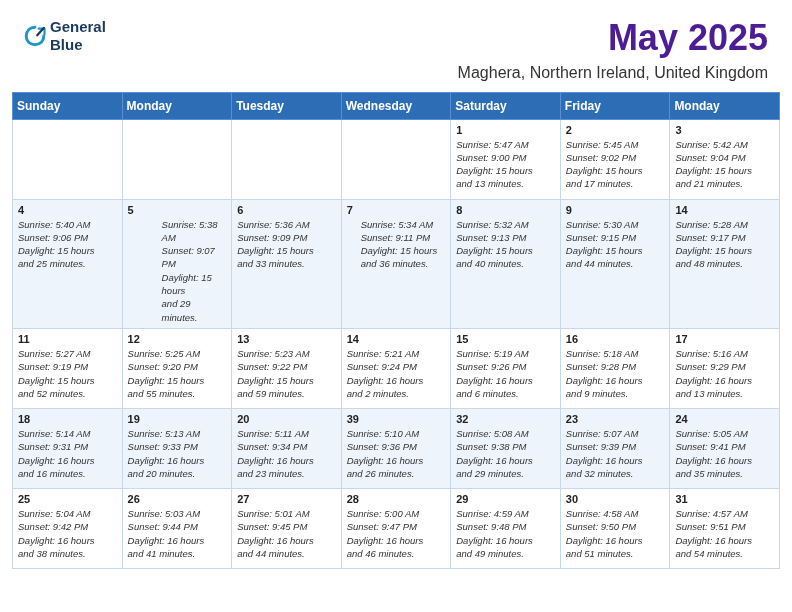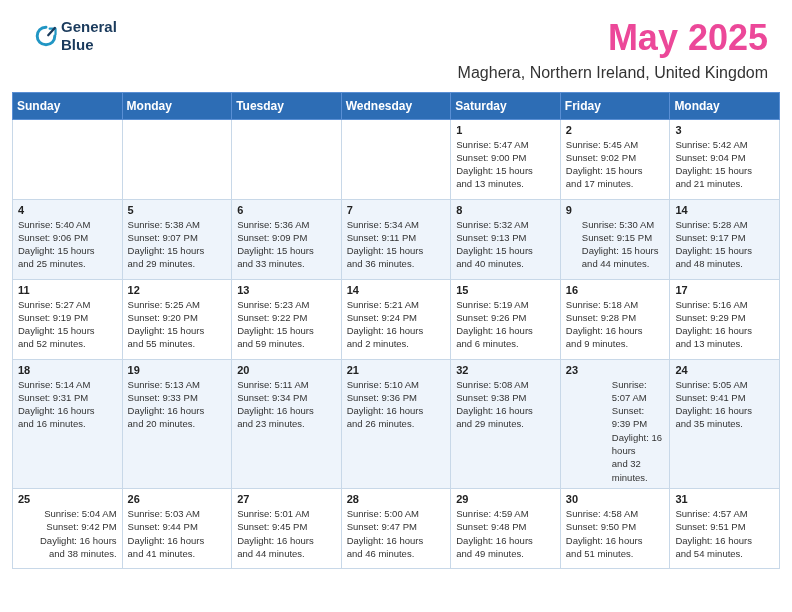--- a/index.html
+++ b/index.html
@@ -6,21 +6,21 @@
     body {
       font-family: Arial, sans-serif;
       background: #fff;
       width: 792px;
       min-height: 612px;
     }
     .header {
       display: flex;
       justify-content: space-between;
       align-items: flex-start;
-      padding: 18px 24px 10px 35px;
+      padding: 18px 24px 10px 24px;
     }
     .logo {
       display: flex;
       align-items: center;
       gap: 4px;
     }
     .logo-text {
       font-size: 15px;
       font-weight: bold;
       color: #1a3a5c;
@@ -29,21 +29,21 @@
     .logo-icon {
       width: 22px;
       height: 22px;
     }
     .title-section {
       text-align: right;
     }
     .month-title {
       font-size: 36px;
       font-weight: bold;
-      color: #ec4899;
+      color: #4c1d95;
       line-height: 1.1;
     }
     .location {
       font-size: 16px;
       color: #333;
       margin-top: 6px;
     }
     table {
       width: 100%;
       border-collapse: collapse;
@@ -78,20 +78,21 @@
     .day-num {
       font-weight: bold;
       font-size: 11px;
       margin-bottom: 2px;
       color: #222;
     }
     .day-info {
       font-size: 9.5px;
       line-height: 1.4;
       color: #333;
+      font-style: italic;
     }
   </style>
 </head>
 <body>
 
 <div class="header">
   <div class="logo">
     <svg class="logo-icon" viewBox="0 0 30 30" xmlns="http://www.w3.org/2000/svg">
       <path d="M15 3 C8 3 3 8 3 15 C3 22 8 27 15 27 C22 27 27 22 27 15" fill="none" stroke="#2196c4" stroke-width="4" stroke-linecap="round"></path>
       <path d="M20 5 L28 5 L28 13" fill="none" stroke="#2196c4" stroke-width="3" stroke-linecap="round" stroke-linejoin="round"></path>
@@ -152,49 +153,49 @@
         <tr>
           <td class="shaded">
             <div class="day-num">4</div>
             <div class="day-info" style="white-space: pre-line;">Sunrise: 5:40 AM
 Sunset: 9:06 PM
 Daylight: 15 hours
 and 25 minutes.</div>
           </td>
           <td class="shaded">
             <div class="day-num">5</div>
-            <div class="day-info" style="white-space: pre-line;">Sunrise: 5:38 AM
+            <div class="day-info" style="white-space: pre-line; margin-left: 34px;">Sunrise: 5:38 AM
 Sunset: 9:07 PM
 Daylight: 15 hours
 and 29 minutes.</div>
           </td>
           <td class="shaded">
             <div class="day-num">6</div>
             <div class="day-info" style="white-space: pre-line;">Sunrise: 5:36 AM
 Sunset: 9:09 PM
 Daylight: 15 hours
 and 33 minutes.</div>
           </td>
           <td class="shaded">
             <div class="day-num">7</div>
-            <div class="day-info" style="white-space: pre-line;">Sunrise: 5:34 AM
+            <div class="day-info" style="white-space: pre-line; margin-left: 14px;">Sunrise: 5:34 AM
 Sunset: 9:11 PM
 Daylight: 15 hours
 and 36 minutes.</div>
           </td>
           <td class="shaded">
             <div class="day-num">8</div>
             <div class="day-info" style="white-space: pre-line;">Sunrise: 5:32 AM
 Sunset: 9:13 PM
 Daylight: 15 hours
 and 40 minutes.</div>
           </td>
           <td class="shaded">
             <div class="day-num">9</div>
-            <div class="day-info" style="white-space: pre-line; margin-left: 16px;">Sunrise: 5:30 AM
+            <div class="day-info" style="white-space: pre-line;">Sunrise: 5:30 AM
 Sunset: 9:15 PM
 Daylight: 15 hours
 and 44 minutes.</div>
           </td>
           <td class="shaded">
             <div class="day-num">14</div>
             <div class="day-info" style="white-space: pre-line;">Sunrise: 5:28 AM
 Sunset: 9:17 PM
 Daylight: 15 hours
 and 48 minutes.</div>
@@ -267,52 +268,52 @@
 and 20 minutes.</div>
           </td>
           <td class="shaded">
             <div class="day-num">20</div>
             <div class="day-info" style="white-space: pre-line;">Sunrise: 5:11 AM
 Sunset: 9:34 PM
 Daylight: 16 hours
 and 23 minutes.</div>
           </td>
           <td class="shaded">
-            <div class="day-num">21</div>
+            <div class="day-num">39</div>
             <div class="day-info" style="white-space: pre-line;">Sunrise: 5:10 AM
 Sunset: 9:36 PM
 Daylight: 16 hours
 and 26 minutes.</div>
           </td>
           <td class="shaded">
             <div class="day-num">32</div>
             <div class="day-info" style="white-space: pre-line;">Sunrise: 5:08 AM
 Sunset: 9:38 PM
 Daylight: 16 hours
 and 29 minutes.</div>
           </td>
           <td class="shaded">
             <div class="day-num">23</div>
-            <div class="day-info" style="white-space: pre-line; margin-left: 46px;">Sunrise: 5:07 AM
+            <div class="day-info" style="white-space: pre-line;">Sunrise: 5:07 AM
 Sunset: 9:39 PM
 Daylight: 16 hours
 and 32 minutes.</div>
           </td>
           <td class="shaded">
             <div class="day-num">24</div>
             <div class="day-info" style="white-space: pre-line;">Sunrise: 5:05 AM
 Sunset: 9:41 PM
 Daylight: 16 hours
 and 35 minutes.</div>
           </td>
         </tr>
         <tr>
           <td class="day">
             <div class="day-num">25</div>
-            <div class="day-info" style="white-space: pre-line; text-align: right;">Sunrise: 5:04 AM
+            <div class="day-info" style="white-space: pre-line;">Sunrise: 5:04 AM
 Sunset: 9:42 PM
 Daylight: 16 hours
 and 38 minutes.</div>
           </td>
           <td class="day">
             <div class="day-num">26</div>
             <div class="day-info" style="white-space: pre-line;">Sunrise: 5:03 AM
 Sunset: 9:44 PM
 Daylight: 16 hours
 and 41 minutes.</div>

